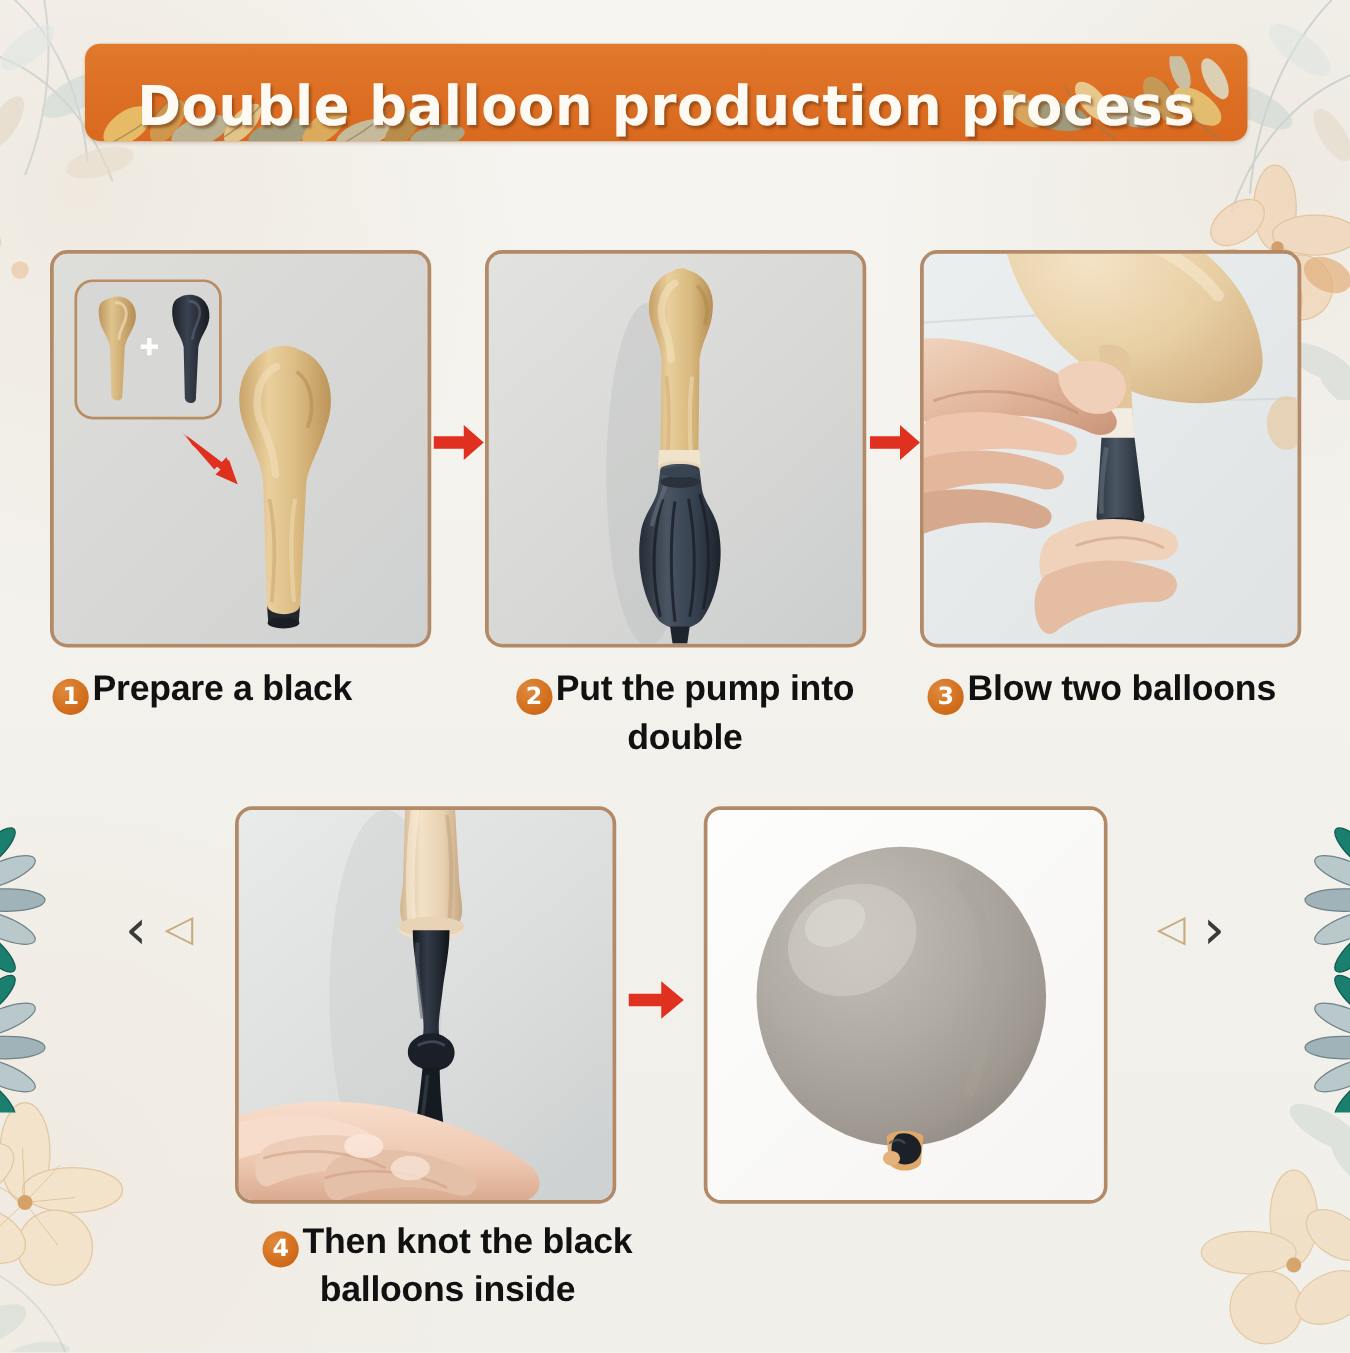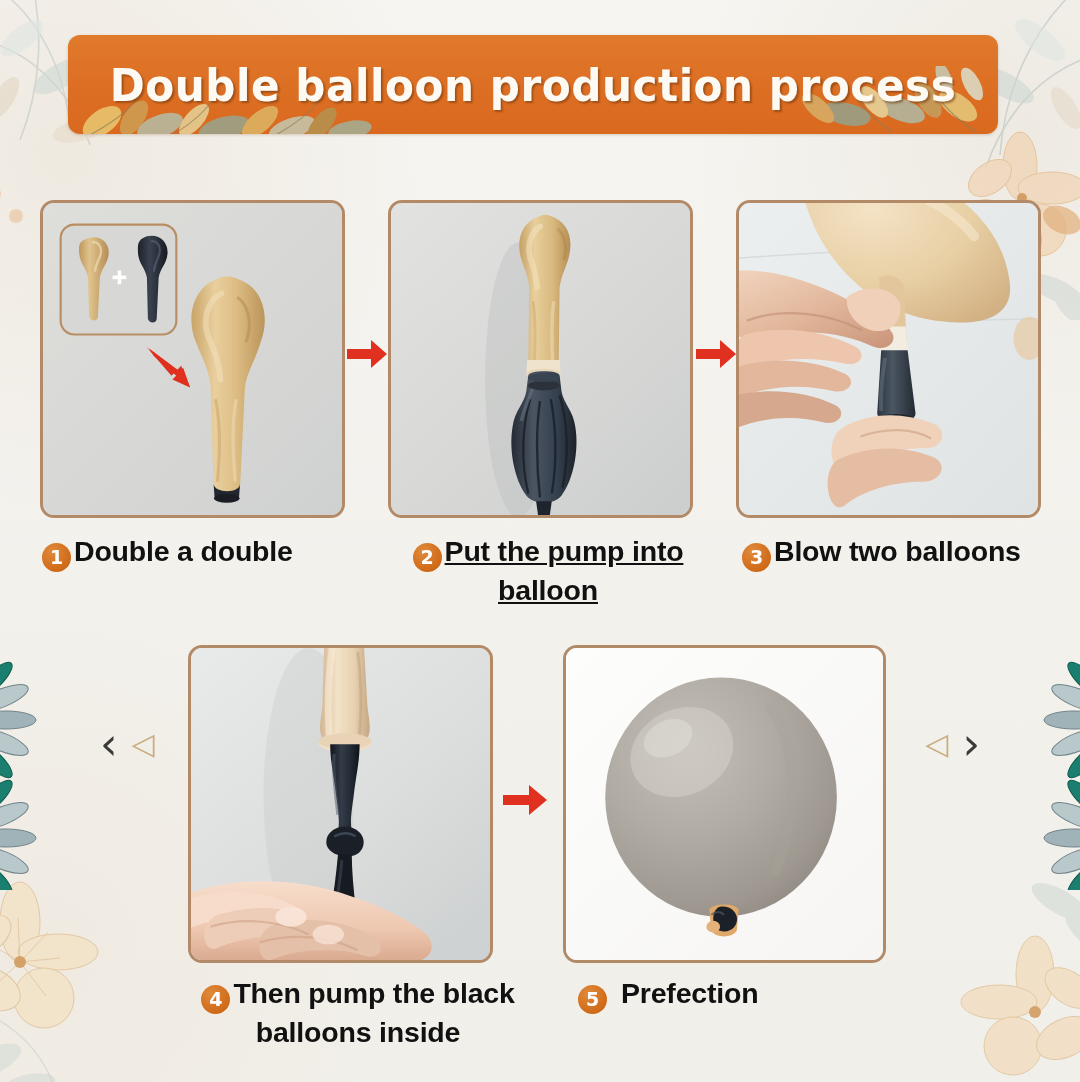--- a/index.html
+++ b/index.html
@@ -24,21 +24,21 @@
       linear-gradient(#f6f5f1, #f3f1ec 55%, #f1efe9);
     overflow: hidden;
   }
 
   .deco { position: absolute; pointer-events: none; }
 
   
   #banner {
     position: absolute;
     left: 68px; top: 35px;
-    width: 930px; height: 99px;
+    width: 930px; height: 78px;
     background: linear-gradient(180deg,#e07a2c 0%, #dd7024 45%, #d9691f 100%);
     border-radius: 12px;
     box-shadow: 0 1px 3px rgba(120,80,40,.25);
     overflow: hidden;
   }
   #banner-title {
     position: relative;
     z-index: 3;
     text-align: center;
     color: #fdfaf4;
@@ -494,26 +494,26 @@
           <path d="M100 262 C128 248 164 246 196 258 C214 264 208 284 188 284 C158 284 128 292 108 308 C92 320 82 276 100 262 Z" fill="#e5bda3"></path>
           <path d="M124 238 C152 228 178 230 196 240" stroke="#c99a80" stroke-width="2.2" fill="none" opacity=".55"></path>
         </g>
 
         <ellipse cx="296" cy="138" rx="16" ry="22" fill="#e8c79c" opacity=".65"></ellipse>
       </svg>
     </div>
   </div>
 
   <div class="caption" style="left:42px; top:533px; width:330px;">
-    <span class="num">1</span><span>Double a double</span><br>
-  </div>
-
-  <div class="caption" style="left:398px; top:533px; width:300px; text-align:center;text-decoration:underline;">
+    <span class="num">1</span><span>Prepare a black</span><br>
+  </div>
+
+  <div class="caption" style="left:398px; top:533px; width:300px; text-align:center;">
     <span class="num">2</span><span>Put the pump into</span><br>
-    <span>balloon</span>
+    <span>double</span>
   </div>
 
   <div class="caption" style="left:742px; top:533px; width:320px;">
     <span class="num">3</span><span>Blow two balloons</span>
   </div>
 
   <div class="panel" style="left:188px; top:645px; width:305px; height:318px;">
     <div class="photo">
       <svg width="100%" height="100%" viewBox="0 0 305 318" preserveAspectRatio="none">
         <defs>
@@ -621,21 +621,18 @@
           <path d="M146 266 C152 260 170 260 176 266 L174 288 C170 296 152 296 148 288 Z" fill="#e0a86b"></path>
           <path d="M156 264 C164 262 172 266 174 274 C176 284 166 292 156 288 C148 284 148 268 156 264 Z" fill="#1c2128"></path>
           <path d="M148 272 C152 268 158 268 161 272" stroke="#4b5562" stroke-width="2" fill="none" opacity=".7"></path>
           <ellipse cx="150" cy="284" rx="7" ry="6" fill="#e4b27a"></ellipse>
         </g>
       </svg>
     </div>
   </div>
 
   <div class="caption" style="left:198px; top:975px; width:320px; text-align:center;">
-    <span class="num">4</span><span>Then pump the black</span><br>
+    <span class="num">4</span><span>Then knot the black</span><br>
     <span>balloons inside</span>
   </div>
 
-  <div class="caption" style="left:578px; top:975px; width:300px;">
-    <span class="num" style="margin-right:14px;">5</span><span>Prefection</span>
-  </div>
 
 </div>
 
 </body></html>

